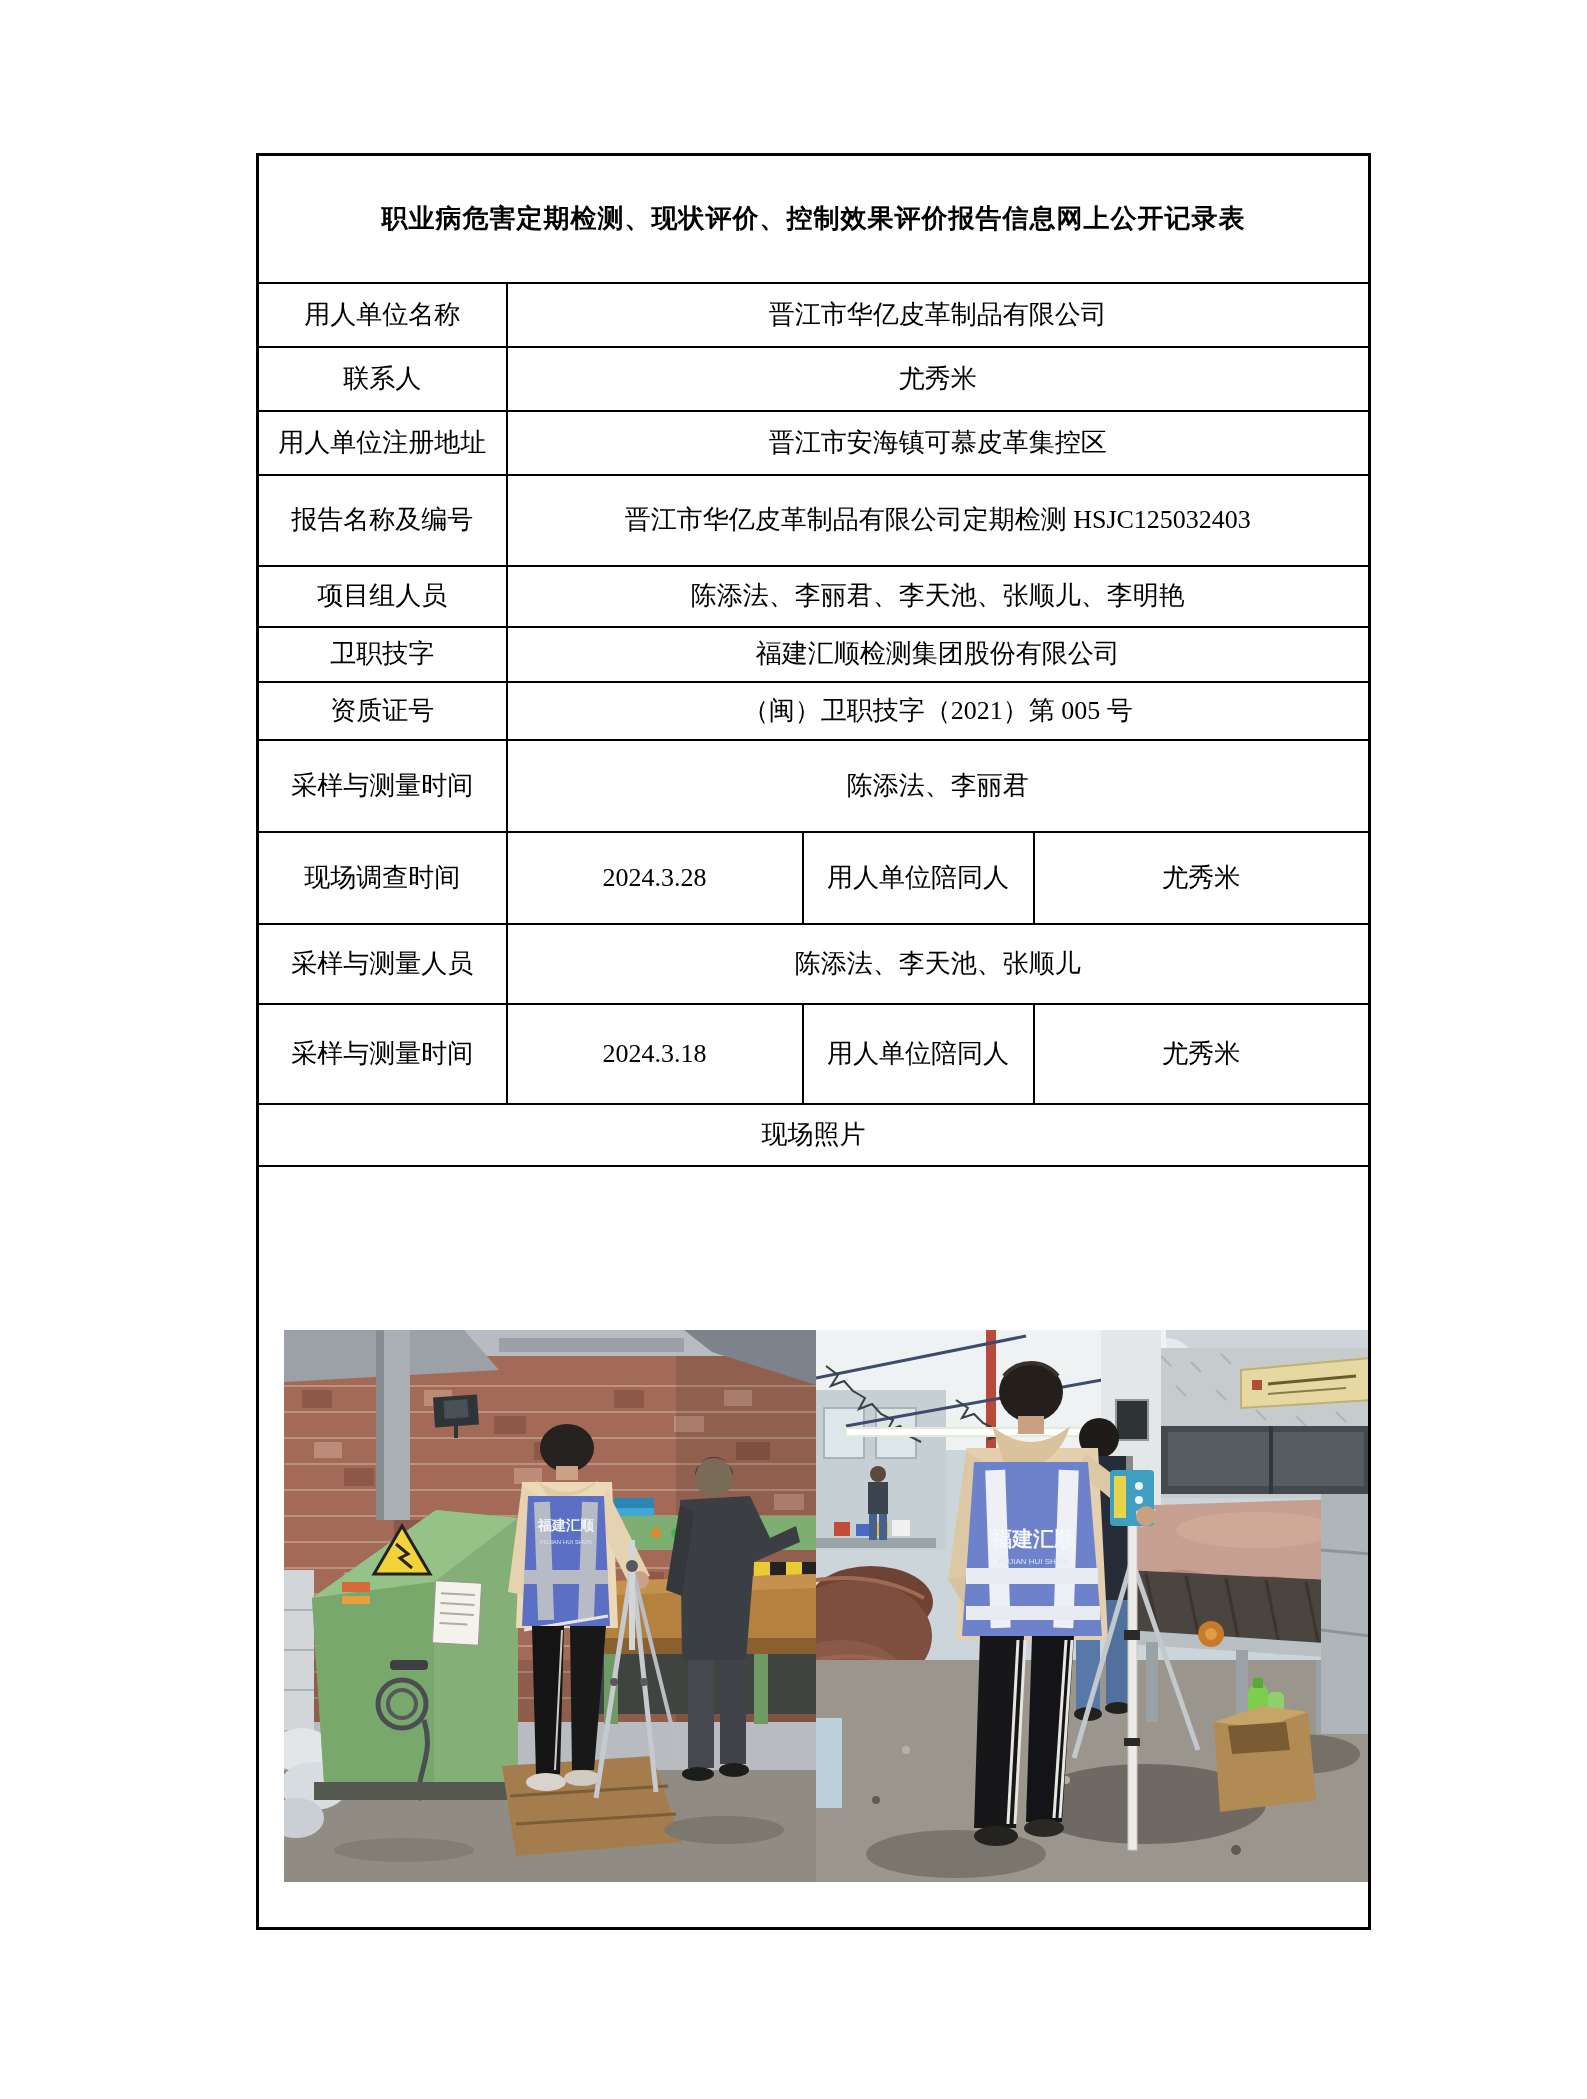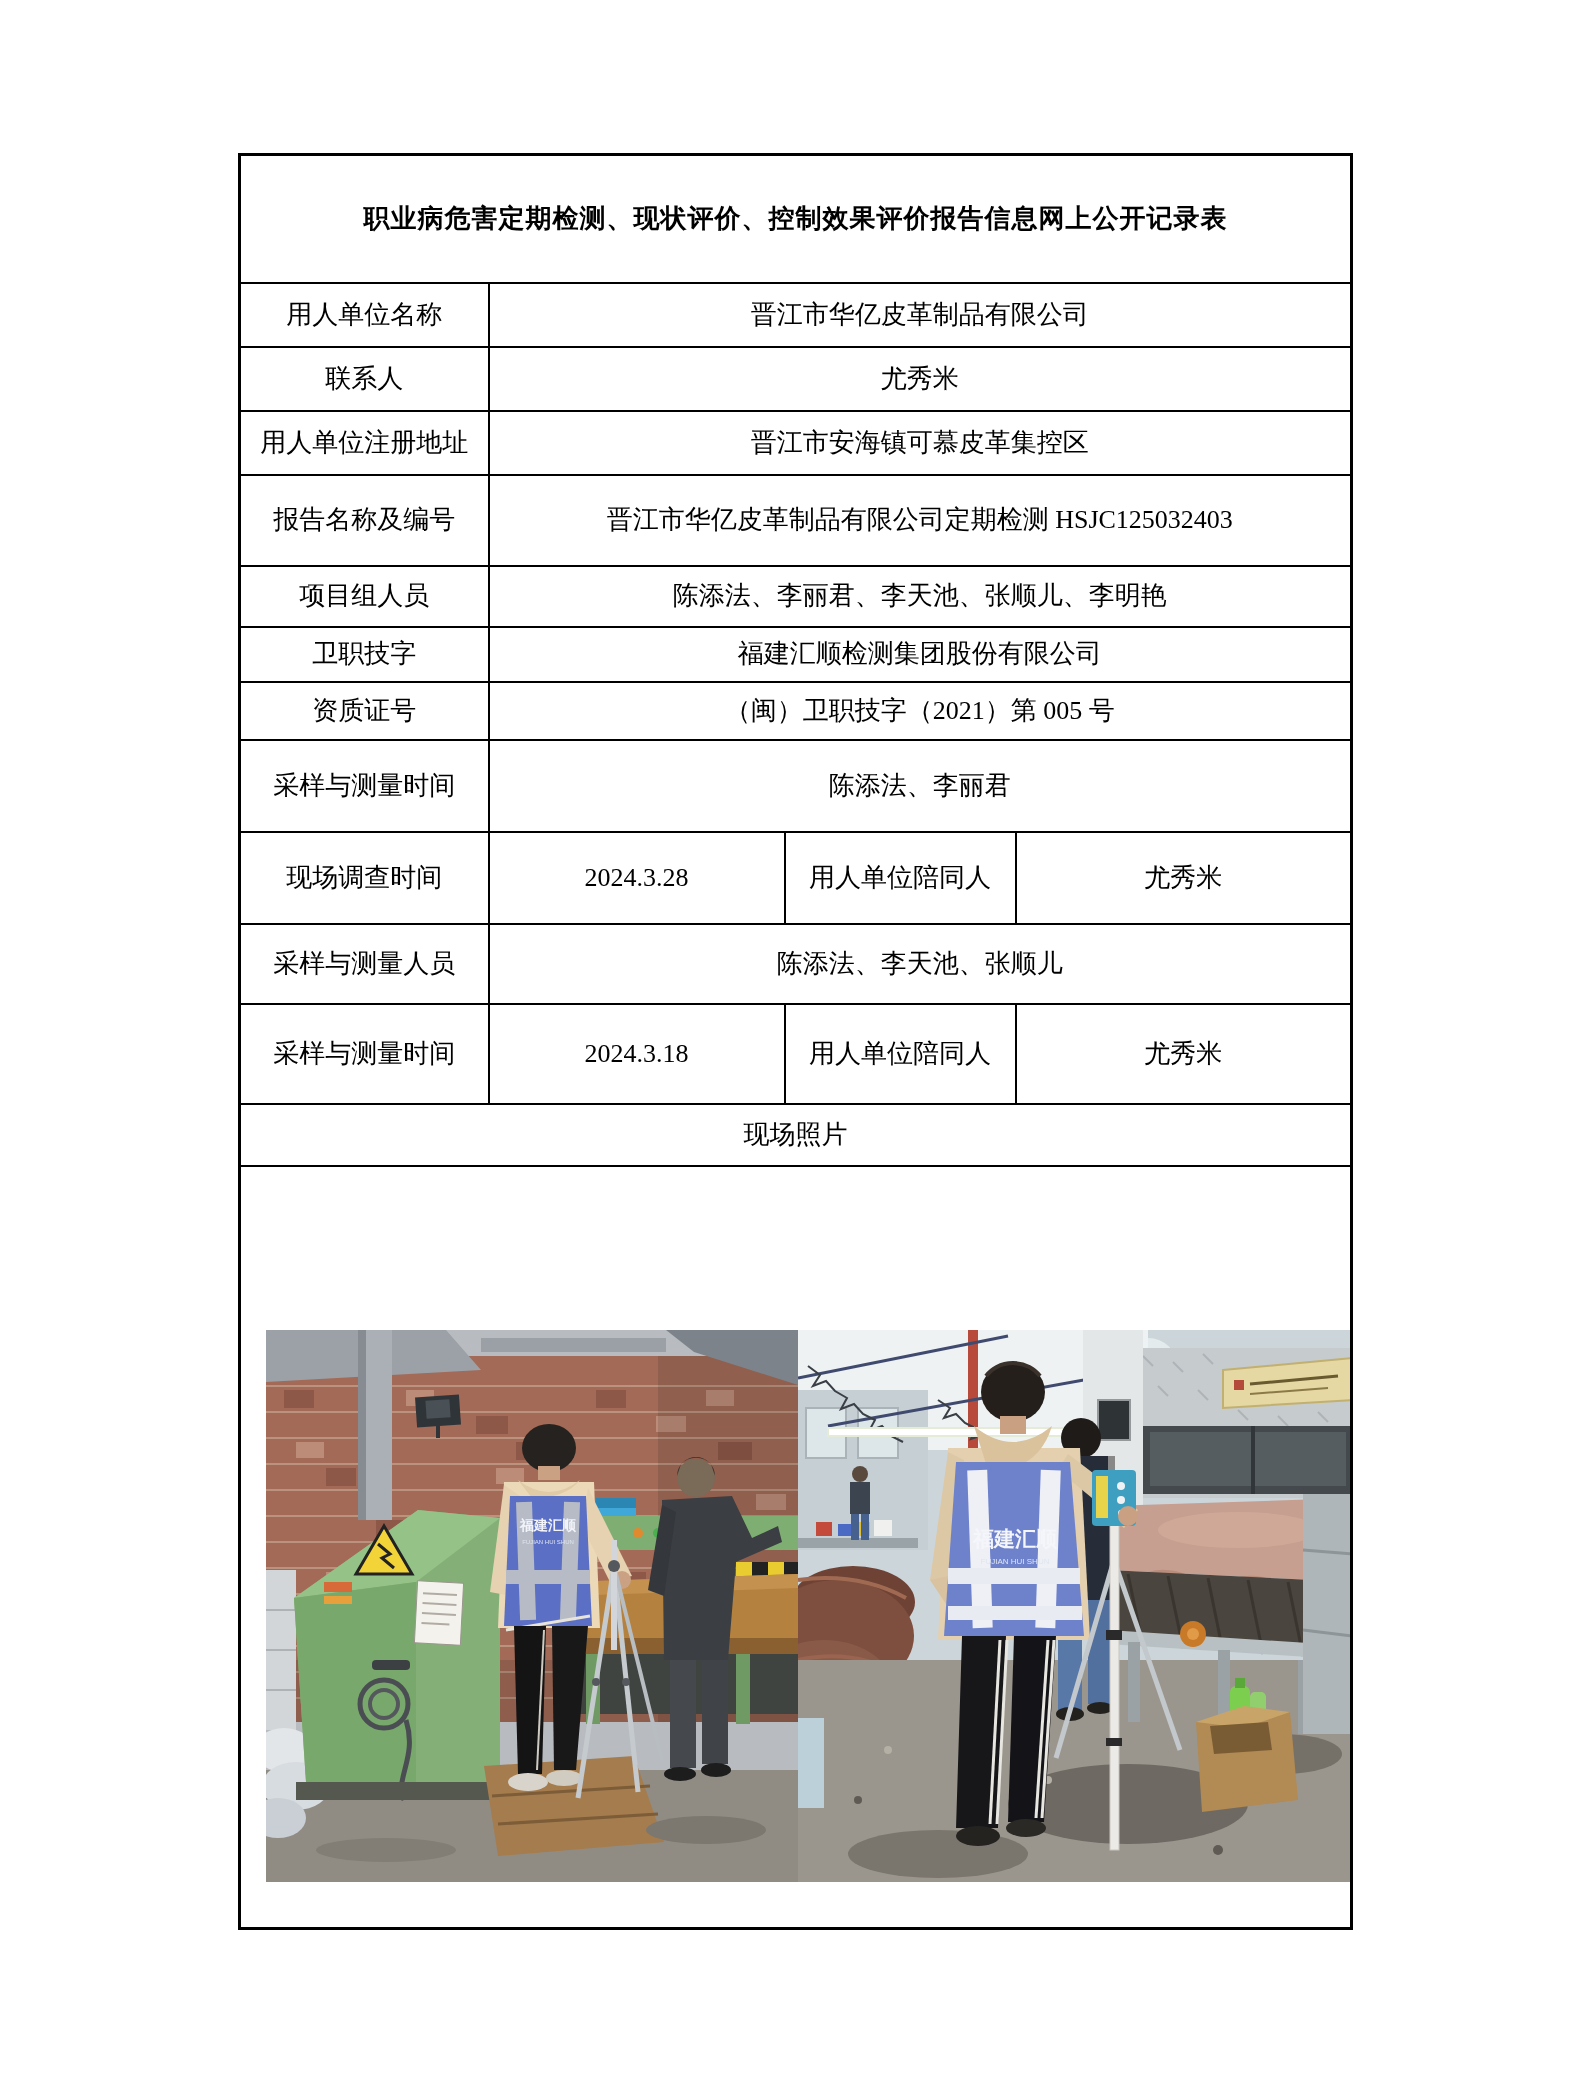--- a/index.html
+++ b/index.html
@@ -1,21 +1,21 @@
 <!DOCTYPE html>
 <html lang="zh"><head>
 <meta charset="utf-8">
 <style>
   html,body { margin:0; padding:0; background:#ffffff; }
   .page {
     position:relative; width:1587px; height:2099px; background:#ffffff;
     font-family:"Liberation Serif","DejaVu Serif",serif; color:#000;
   }
   table.doc {
-    position:absolute; left:238px; top:153px; width:1112px;
+    position:absolute; left:256px; top:153px; width:1112px;
     border-collapse:collapse; table-layout:fixed;
     border:3px solid #000;
   }
   table.doc td {
     border:2px solid #000; text-align:center; vertical-align:middle;
     font-size:26px; line-height:1.25; padding:2px 8px; overflow:hidden;
     word-break:break-all;
   }
   td.title-cell { font-size:32px; font-weight:bold; height:122px; letter-spacing:1px; }
   .h62 { height:58px; }

